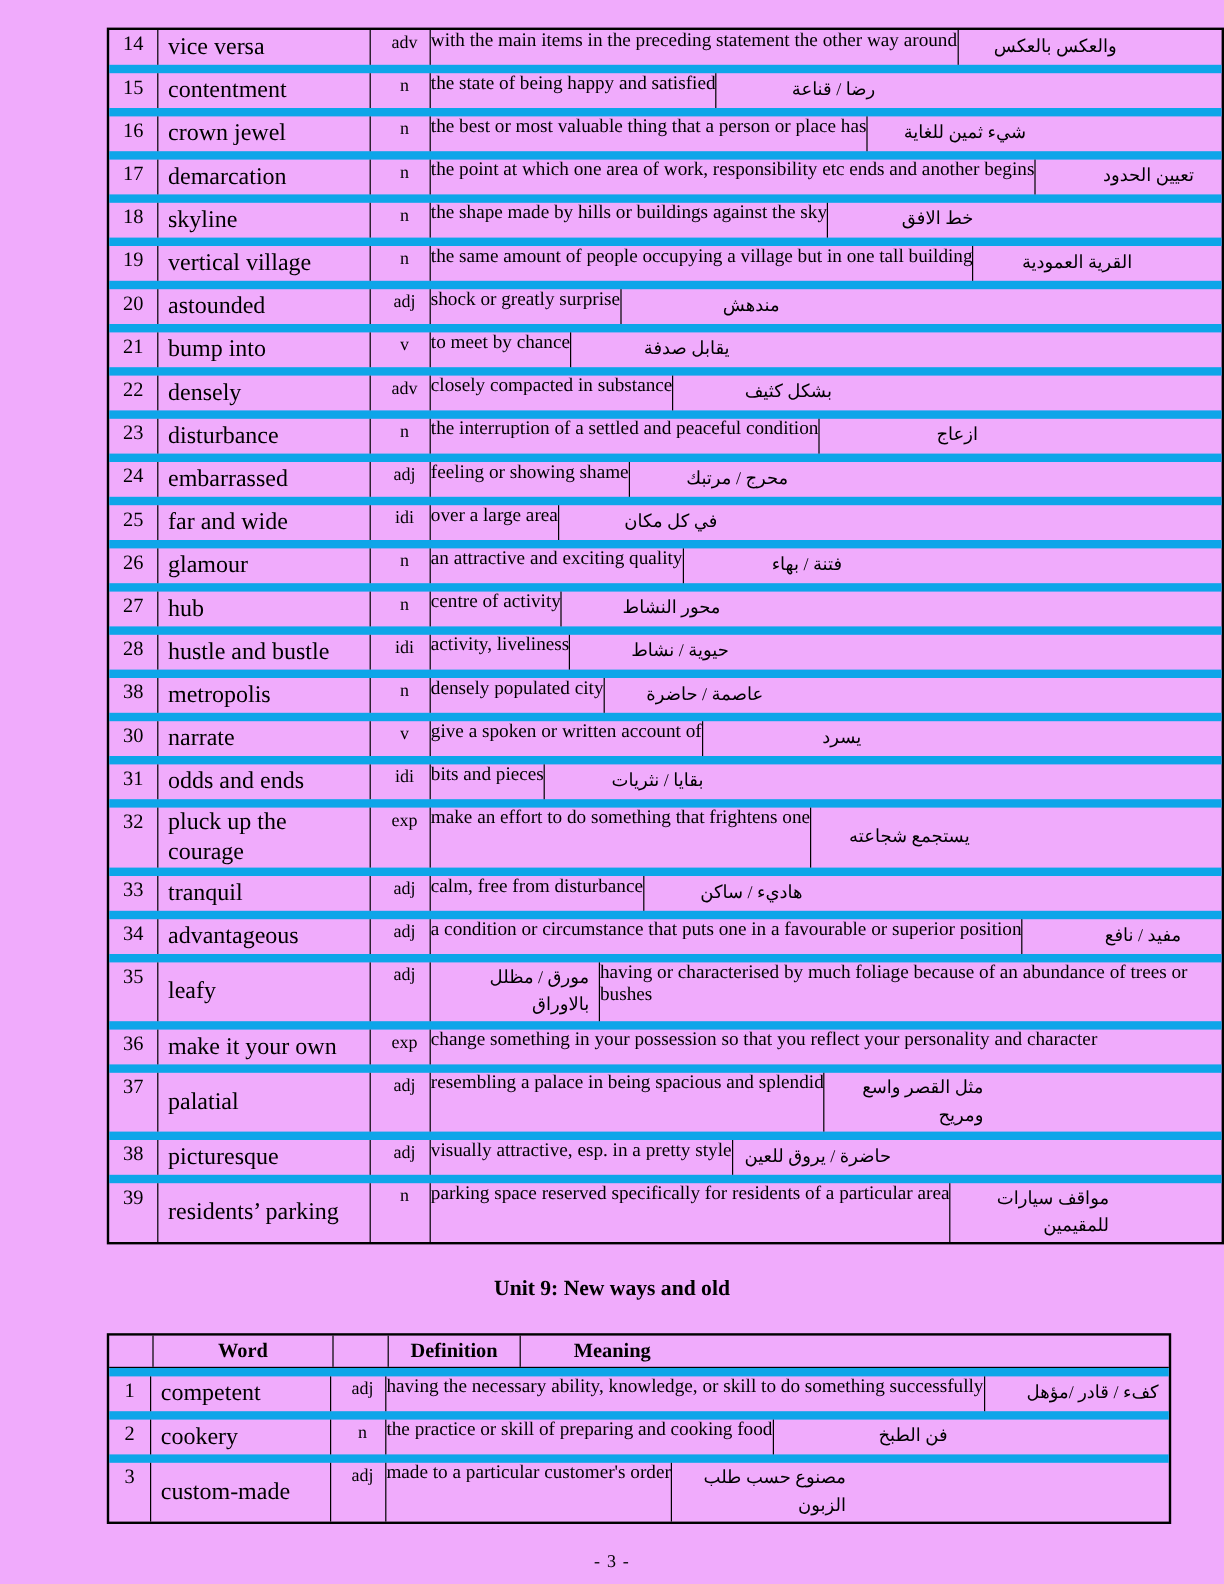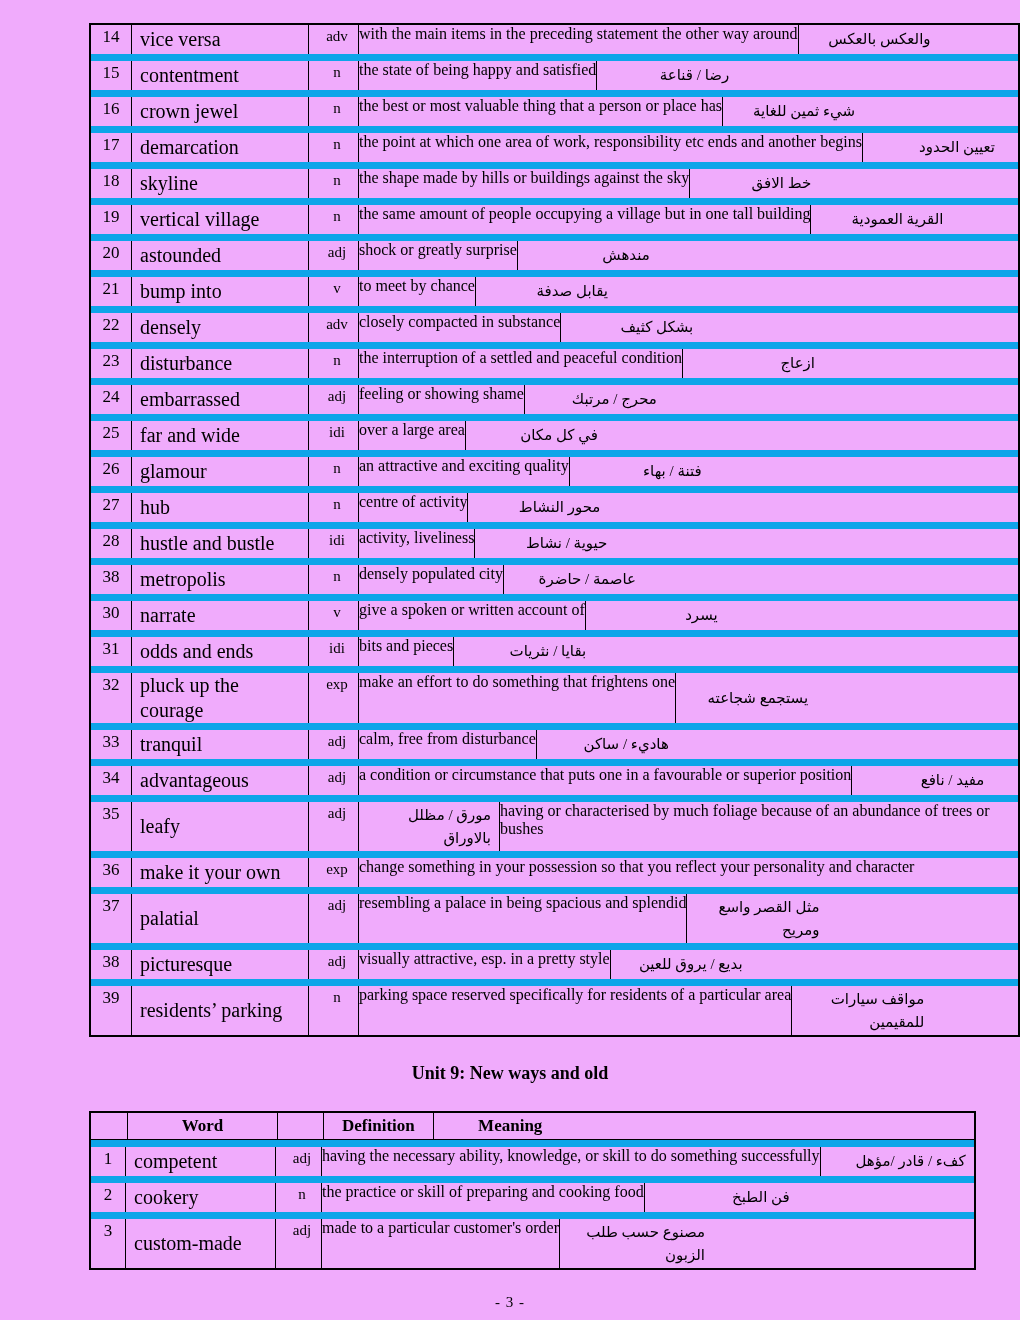--- a/index.html
+++ b/index.html
@@ -251,21 +251,21 @@
         <div class="cell c-meaning">
           <span>مثل القصر واسع
 ومريح</span>
         </div>
       </div><div class="vrow">
         <div class="cell c-num">38</div>
         <div class="cell c-word">picturesque</div>
         <div class="cell c-pos">adj</div>
         <div class="cell c-definition">visually attractive, esp. in a pretty style</div>
         <div class="cell c-meaning">
-          <span>بديع / يروق للعين</span>
+          <span>حاضرة / يروق للعين</span>
         </div>
       </div><div class="vrow">
         <div class="cell c-num">39</div>
         <div class="cell c-word">residents’ parking</div>
         <div class="cell c-pos">n</div>
         <div class="cell c-definition">parking space reserved specifically for residents of a
 particular area</div>
         <div class="cell c-meaning">
           <span>مواقف سيارات
 للمقيمين</span>

